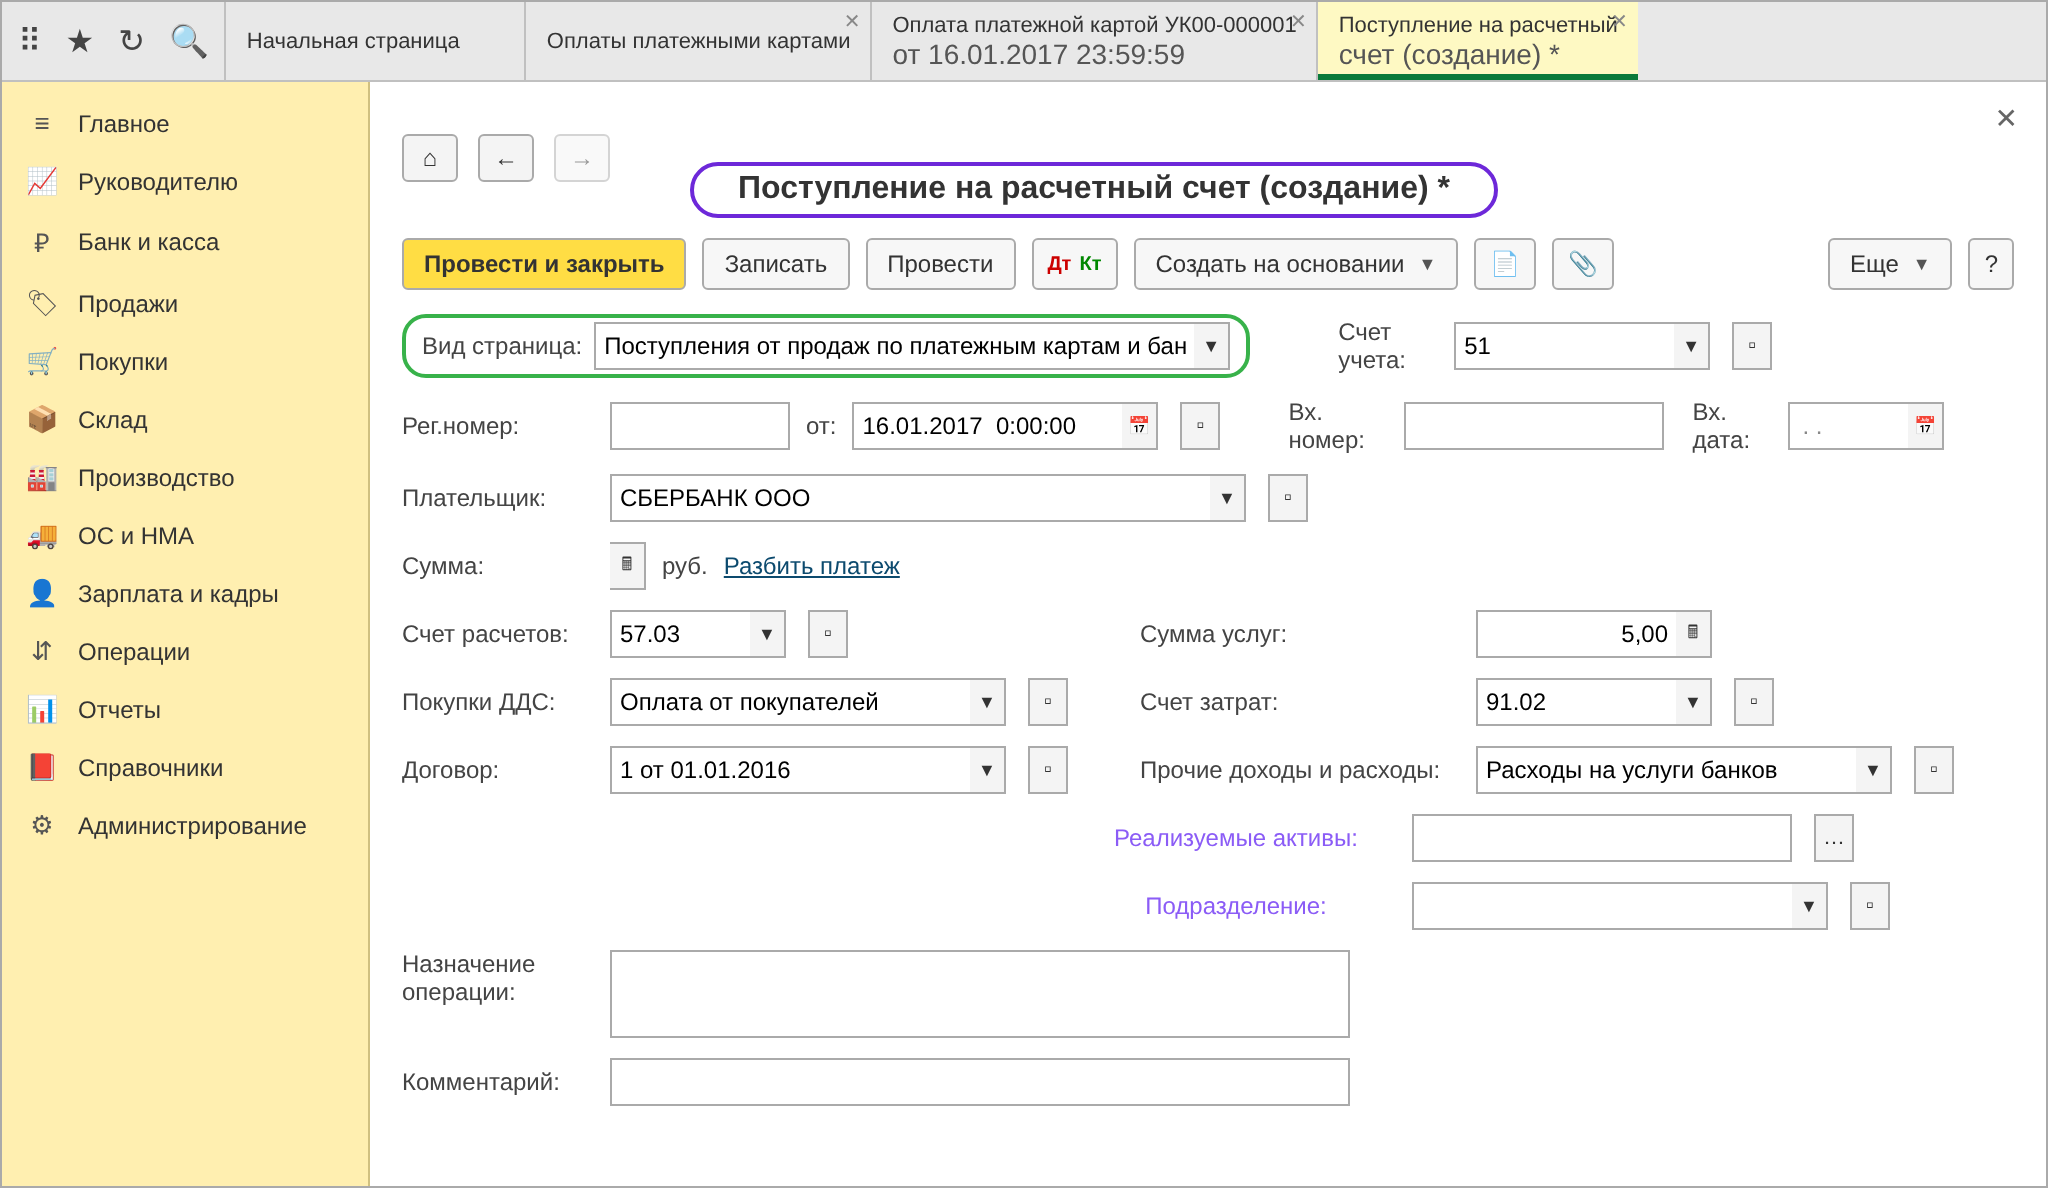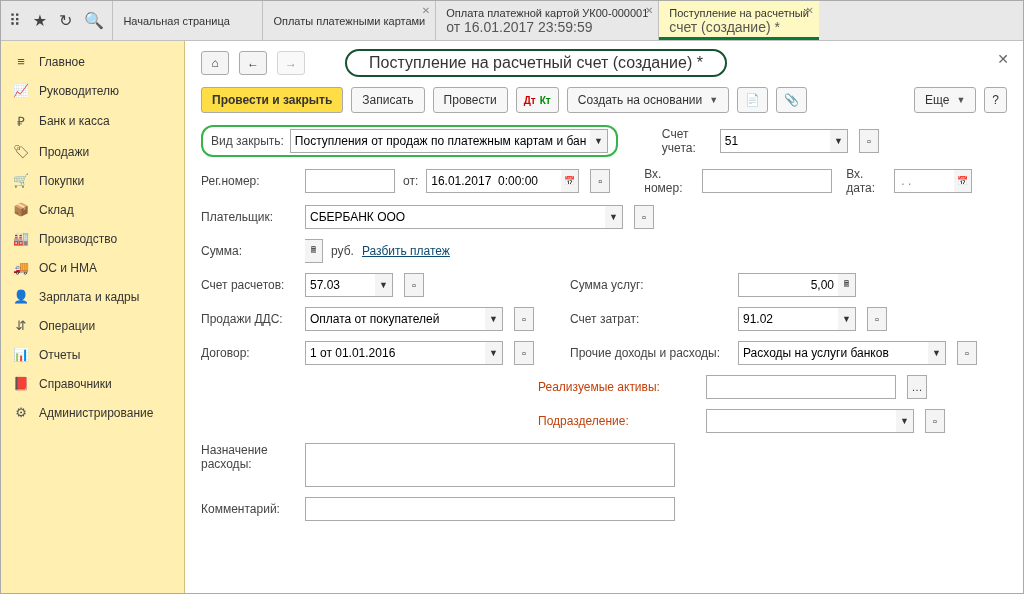--- a/index.html
+++ b/index.html
@@ -20,21 +20,21 @@
   
   .body { flex:1; display:flex; }
   .sidebar { width: 184px; background: #ffefb0; border-right: 1px solid #d0c080; padding: 6px 0; }
   .side-item { display:flex; align-items:center; gap:10px; padding: 7px 12px; cursor:pointer; color:#333; }
   .side-icon { width:16px; text-align:center; font-size:13px; color:#555; }
 
   .main { flex:1; background:#fff; padding: 8px 16px 12px 16px; position:relative; overflow:auto; }
 
   .titlebar { display:flex; align-items:center; gap:10px; margin-bottom:10px; }
   .nav-btn { width:28px; height:24px; border:1px solid #aaa; background:#f4f4f4; border-radius:3px; display:flex; align-items:center; justify-content:center; font-size:12px; cursor:pointer; }
-  .title-box { border:2px solid #14532d; border-radius:14px; padding:3px 22px; font-weight:normal; font-size:16px; margin-left:30px; }
+  .title-box { border:2px solid #6d28d9; border-radius:14px; padding:3px 22px; font-weight:bold; font-size:16px; margin-left:30px;margin-top:32px; }
   .close-x { position:absolute; right:14px; top:10px; font-size:14px; color:#666; cursor:pointer;}
 
   .toolbar { display:flex; align-items:flex-start; gap:8px; margin-bottom:12px; }
   .btn { height:26px; padding:0 10px; border:1px solid #aaa; border-radius:3px; background:#f7f7f7; font-size:12px; cursor:pointer; display:flex; align-items:center; gap:4px; }
   .btn.primary { background:#ffdd44; font-weight:bold; }
   .btn.icon { padding:0 7px; }
   .btn .caret { font-size:9px; color:#555; margin-left:3px;}
   .spacer { flex:1; }
 
   .form { display:flex; flex-direction:column; gap:10px; }
@@ -42,21 +42,21 @@
   .lbl { width:96px; color:#444; }
   .lbl2 { color:#444; }
   .input { height:24px; border:1px solid #aaa; padding:0 4px; background:#fff; font-size:12px; }
   .sel { display:flex; }
   .sel .input { border-right:none; }
   .sel .dd { width:18px; height:24px; border:1px solid #aaa; border-left:none; background:#f4f4f4; display:flex; align-items:center; justify-content:center; font-size:9px; cursor:pointer;}
   .sq { width:20px; height:24px; border:1px solid #aaa; background:#f4f4f4; margin-left:3px; display:flex;align-items:center;justify-content:center;font-size:11px; cursor:pointer;}
   .green-wrap { display:flex; align-items:center; border:2px solid #38b24a; border-radius:12px; padding:2px 8px 2px 8px; gap:6px;}
   .link { color:#0c4a6e; text-decoration:underline; cursor:pointer; }
   .ta { width:370px; height:44px; border:1px solid #aaa; resize:none; font-size:12px; padding:3px;}
-  .muted { color:#c2410c; }
+  .muted { color:#8b5cf6;text-align:center; }
   .right-align input { text-align: right; }
   .dots-input { width: 60px; color: #888; padding: 0 6px; }
 </style>
 </head>
 <body>
 
 <div class="app">
 
   <div class="topbar">
     <div class="topbar-icons">
@@ -172,21 +172,21 @@
             <span>Еще</span>
             <span class="caret">▼</span>
           </div>
         <div class="btn icon">?</div>
       </div>
 
       <div class="form">
 
         <div class="row">
           <div class="green-wrap">
-            <span class="lbl2">Вид закрыть:</span>
+            <span class="lbl2">Вид страница:</span>
             <div class="sel">
               <input class="input" style="width: 300px;" value="Поступления от продаж по платежным картам и банк">
               <div class="dd">▼</div>
             </div>
           </div>
           <div style="width:28px"></div>
           <span class="lbl2" style="width:50px">Счет учета:</span>
           <div class="sel">
             <input class="input" style="width: 110px;" value="51">
             <div class="dd">▼</div>
@@ -240,21 +240,21 @@
           <div class="sq">▫</div>
           <div style="width:130px"></div>
           <span class="lbl2" style="width:160px">Сумма услуг:</span>
           <div class="sel right-align">
             <input class="input" style="width: 100px; text-align: right;" value="5,00">
             <div class="dd">🖩</div>
           </div>
         </div>
 
         <div class="row">
-          <span class="lbl">Продажи ДДС:</span>
+          <span class="lbl">Покупки ДДС:</span>
           <div class="sel">
             <input class="input" style="width: 180px;" value="Оплата от покупателей">
             <div class="dd">▼</div>
           </div>
           <div class="sq">▫</div>
           <div style="width:20px"></div>
           <span class="lbl2" style="width:160px">Счет затрат:</span>
           <div class="sel">
             <input class="input" style="width: 100px;" value="91.02">
             <div class="dd">▼</div>
@@ -291,21 +291,21 @@
           <div style="width:225px"></div>
           <span class="lbl2 muted" style="width:160px">Подразделение:</span>
           <div class="sel">
             <input class="input" style="width: 190px;" value="">
             <div class="dd">▼</div>
           </div>
           <div class="sq">▫</div>
         </div>
 
         <div class="row" style="align-items:flex-start">
-          <span class="lbl">Назначение расходы:</span>
+          <span class="lbl">Назначение операции:</span>
           <textarea class="ta" style=""></textarea>
         </div>
 
         <div class="row">
           <span class="lbl">Комментарий:</span>
           <input class="input" style="width: 370px;" value="">
         </div>
       </div>
     </div>
   </div>

